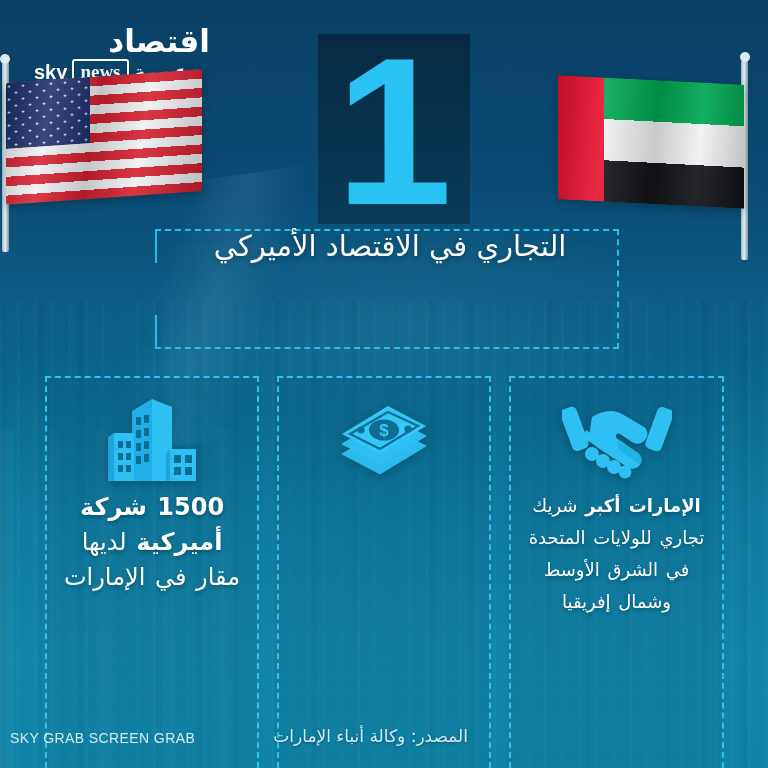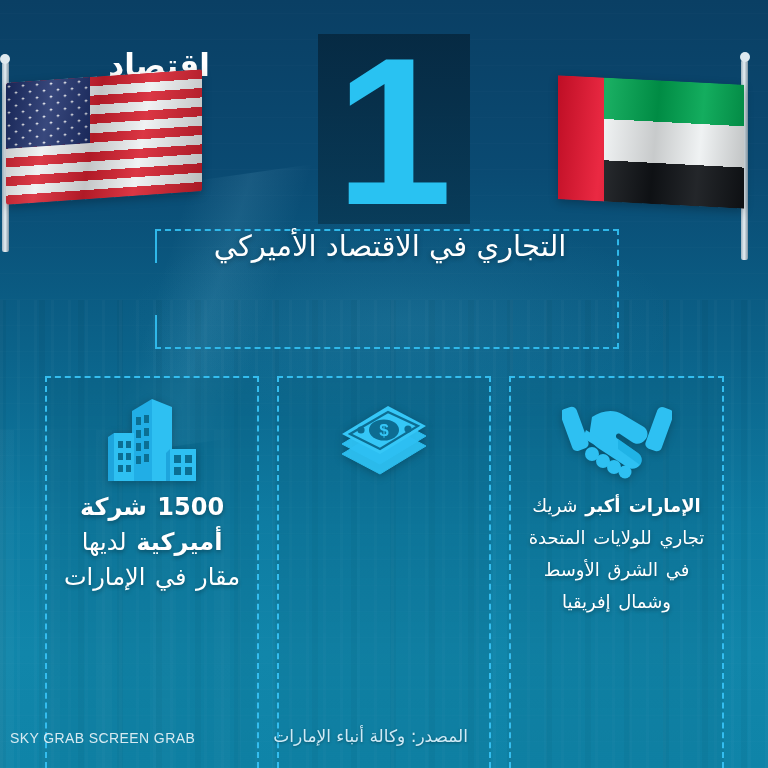--- a/index.html
+++ b/index.html
@@ -59,31 +59,30 @@
     background:linear-gradient(115deg, rgba(160,225,250,0) 40%, rgba(160,225,250,.10) 50%, rgba(160,225,250,0) 60%);
     transform:rotate(-8deg);
   }
 
   
   .logo{position:absolute;left:34px;top:24px;width:180px;height:70px;direction:rtl;}
   .logo-top{
     color:#ffffff;font-weight:bold;font-size:31px;letter-spacing:-1px;
     text-align:right;line-height:34px;padding-right:4px;
     font-family:"DejaVu Sans","Liberation Sans",sans-serif;
-    margin-top:24px;
   }
   .logo-bottom{display:flex;align-items:center;justify-content:flex-end;gap:5px;margin-top:1px;direction:rtl;}
   .logo-ar{color:#fff;font-size:20px;font-weight:bold;line-height:22px;}
   .logo-news{
     color:#ffffff;border:2px solid #ffffff;border-radius:3px;
     font-size:19px;font-weight:bold;padding:0 6px;line-height:22px;
     font-family:Liberation Serif, serif;direction:ltr;
   }
   .logo-sky{
-    color:#ffffff;font-size:20px;font-weight:normal;line-height:22px;
+    color:#ffffff;font-size:20px;font-weight:bold;line-height:22px;
     font-family:"Liberation Sans",sans-serif;direction:ltr;
   }
 
   
   .flag-wrap{position:absolute;}
   .pole{position:absolute;background:linear-gradient(90deg,#9fb4c2,#e6eef3 45%,#7d93a3);border-radius:2px;}
   .pole-cap{position:absolute;width:10px;height:10px;border-radius:50%;background:#dfe9ef;}
 
   
   #flag-us{left:-8px;top:70px;width:215px;height:140px;}

